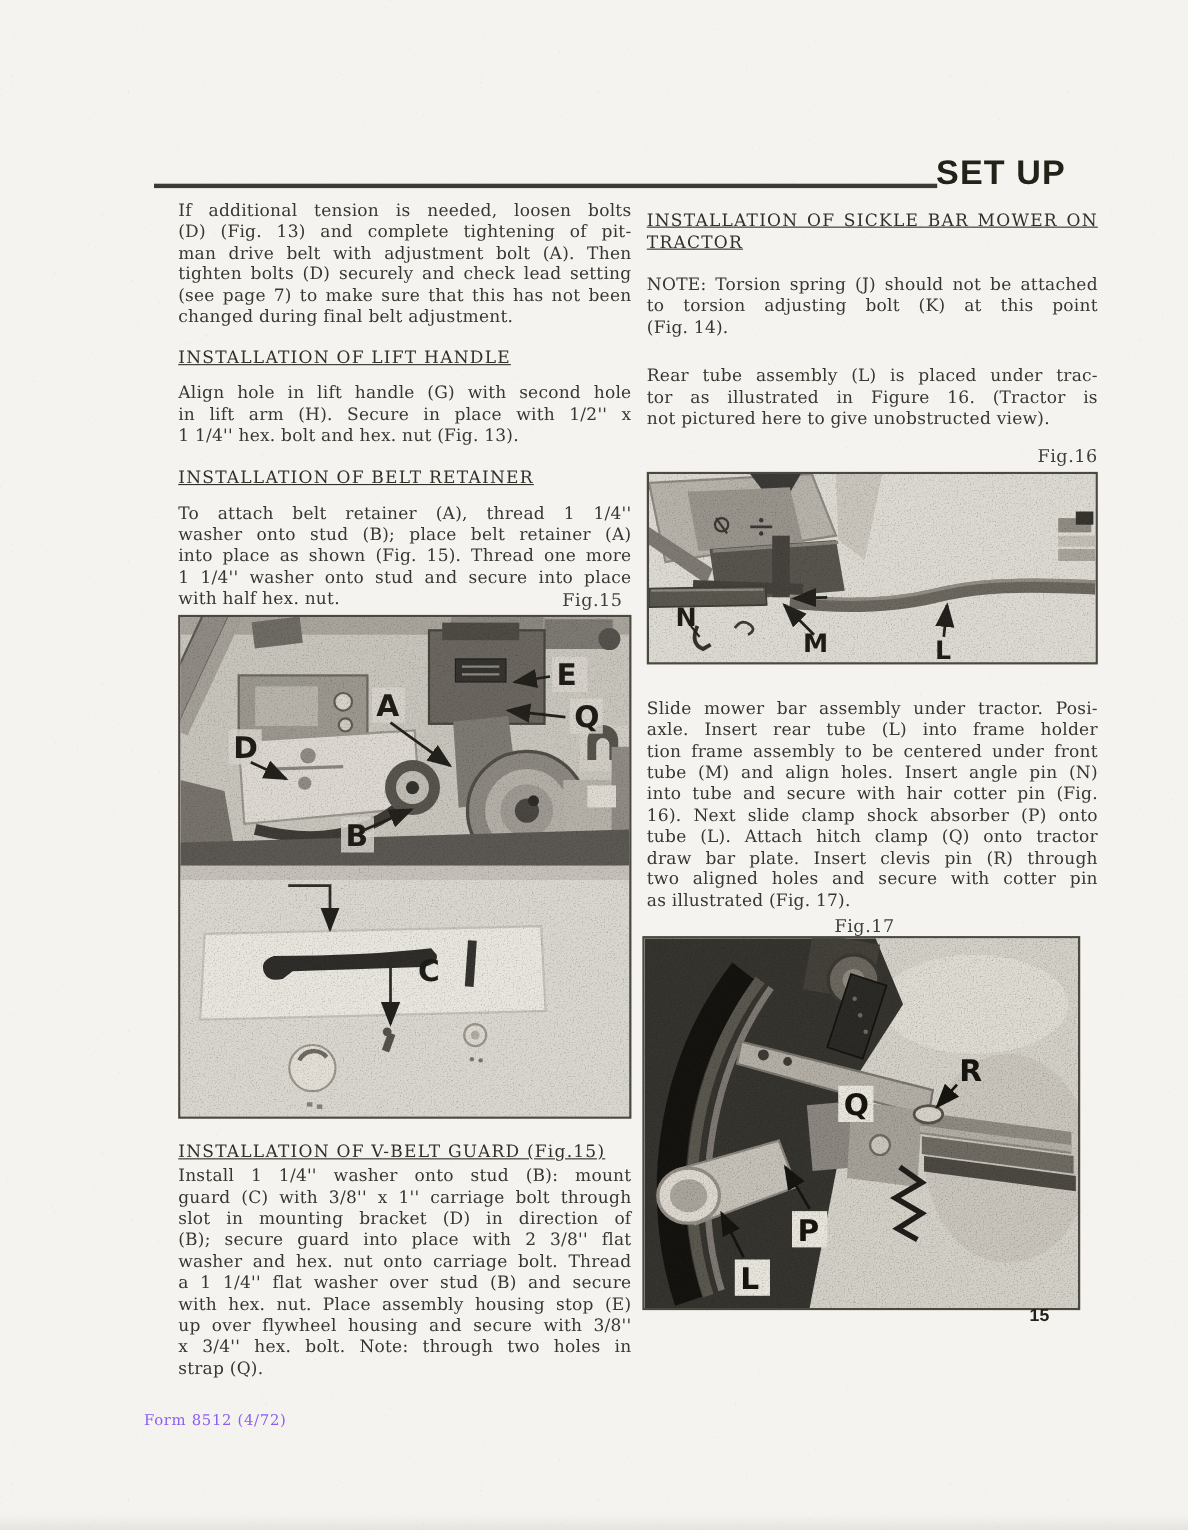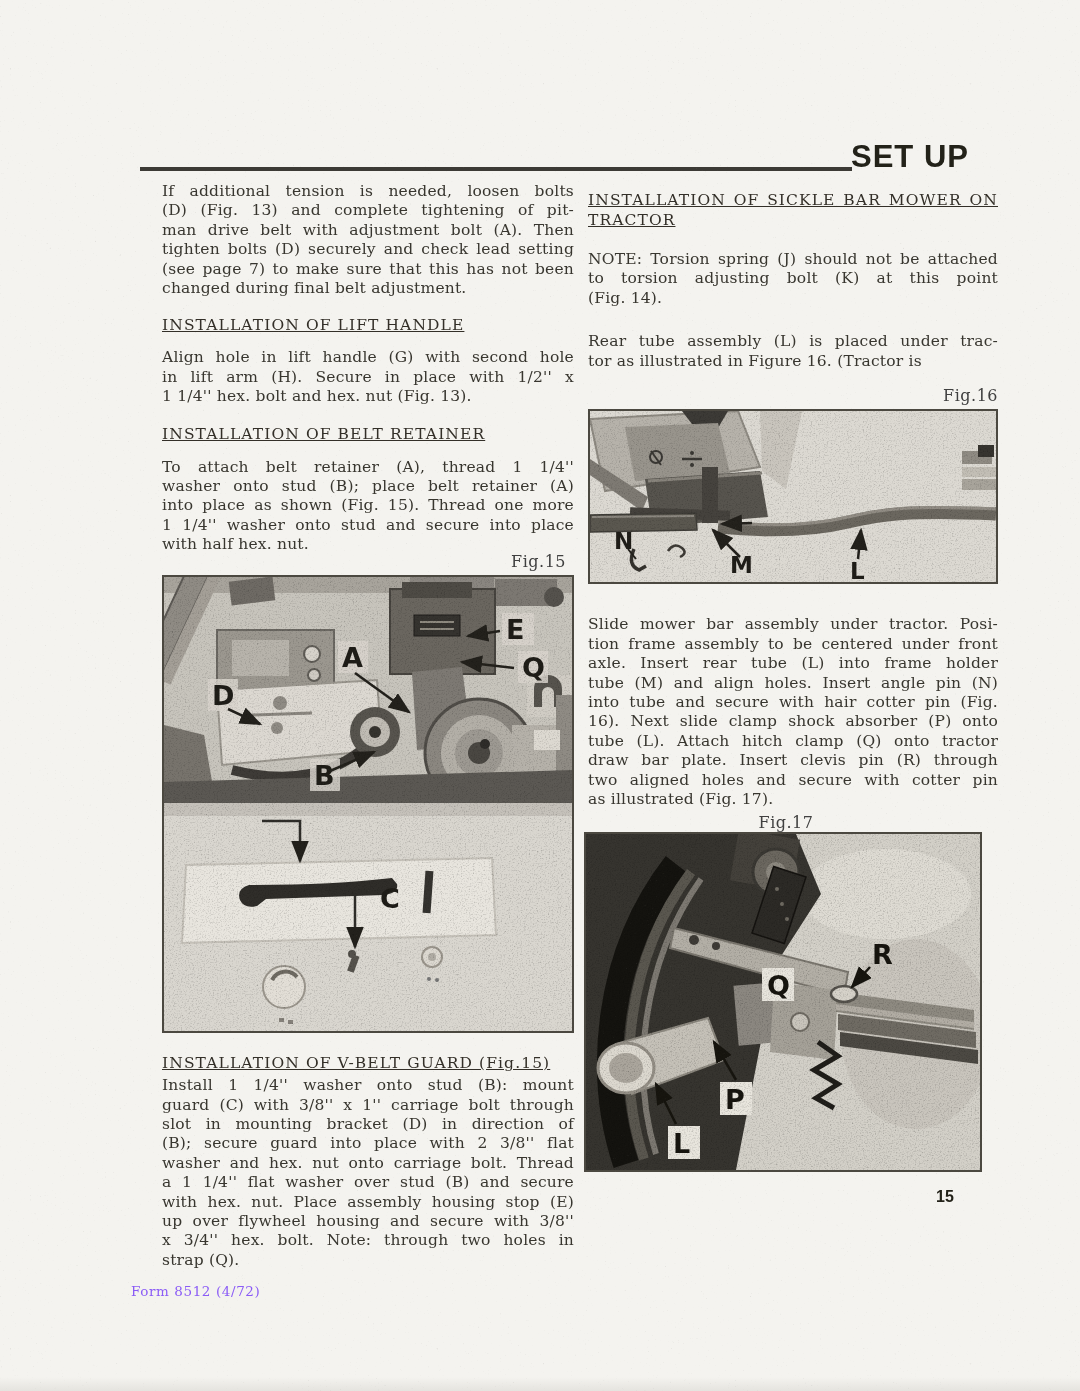--- a/index.html
+++ b/index.html
@@ -67,21 +67,21 @@
         <div class="line">(see page 7) to make sure that this has not been</div>
         <div class="line">changed during final belt adjustment.</div>
       </div>
     <div class="heading">INSTALLATION OF LIFT HANDLE</div>
     <div class="para">
         <div class="line">Align hole in lift handle (G) with second hole</div>
         <div class="line">in lift arm (H). Secure in place with 1/2'' x</div>
         <div class="line">1 1/4'' hex. bolt and hex. nut (Fig. 13).</div>
       </div>
     <div class="heading h-retainer">INSTALLATION OF BELT RETAINER</div>
-    <div class="para" style="margin-bottom:16px">
+    <div class="para" style="margin-bottom:0">
         <div class="line">To attach belt retainer (A), thread 1 1/4''</div>
         <div class="line">washer onto stud (B); place belt retainer (A)</div>
         <div class="line">into place as shown (Fig. 15). Thread one more</div>
         <div class="line">1 1/4'' washer onto stud and secure into place</div>
         <div class="line">with half hex. nut.</div>
       </div>
     <div class="fig-caption cap15">Fig.15</div>
 
     <div class="photo photo15">
       <svg width="408" height="454" viewBox="0 0 408 454">
@@ -197,20 +197,21 @@
         <div class="line">TRACTOR</div>
       </div>
     <div class="para note-para">
         <div class="line">NOTE: Torsion spring (J) should not be attached</div>
         <div class="line">to torsion adjusting bolt (K) at this point</div>
         <div class="line">(Fig. 14).</div>
       </div>
     <div class="para rear-para">
         <div class="line">Rear tube assembly (L) is placed under trac-</div>
         <div class="line">tor as illustrated in Figure 16. (Tractor is</div>
+        <div class="line">not pictured here to give unobstructed view).</div>
       </div>
     <div class="fig-caption cap16">Fig.16</div>
 
     <div class="photo photo16">
       <svg width="406" height="171" viewBox="0 0 406 171">
         <defs>
           <marker id="ah16" markerWidth="9" markerHeight="8" refX="8" refY="3.5" orient="auto">
             <path d="M0,0 L9,3.5 L0,7 z" fill="#23211c"></path>
           </marker>
           <filter id="g16">
@@ -255,22 +256,22 @@
           <text x="140" y="162">M</text>
           <line x1="268" y1="148" x2="271" y2="119" stroke="#23211c" stroke-width="2.5" marker-end="url(#ah16)"></line>
           <text x="260" y="168">L</text>
         </g>
         <rect x="0" y="0" width="406" height="171" filter="url(#g16)" opacity="0.5"></rect>
       </svg>
     </div>
 
     <div class="para slide-para">
         <div class="line">Slide mower bar assembly under tractor. Posi-</div>
+        <div class="line">axle. Insert rear tube (L) into frame holder</div>
         <div class="line">tion frame assembly to be centered under front</div>
-        <div class="line">axle. Insert rear tube (L) into frame holder</div>
         <div class="line">tube (M) and align holes. Insert angle pin (N)</div>
         <div class="line">into tube and secure with hair cotter pin (Fig.</div>
         <div class="line">16). Next slide clamp shock absorber (P) onto</div>
         <div class="line">tube (L). Attach hitch clamp (Q) onto tractor</div>
         <div class="line">draw bar plate. Insert clevis pin (R) through</div>
         <div class="line">two aligned holes and secure with cotter pin</div>
         <div class="line">as illustrated (Fig. 17).</div>
       </div>
     <div class="fig-caption cap17">Fig.17</div>
 

